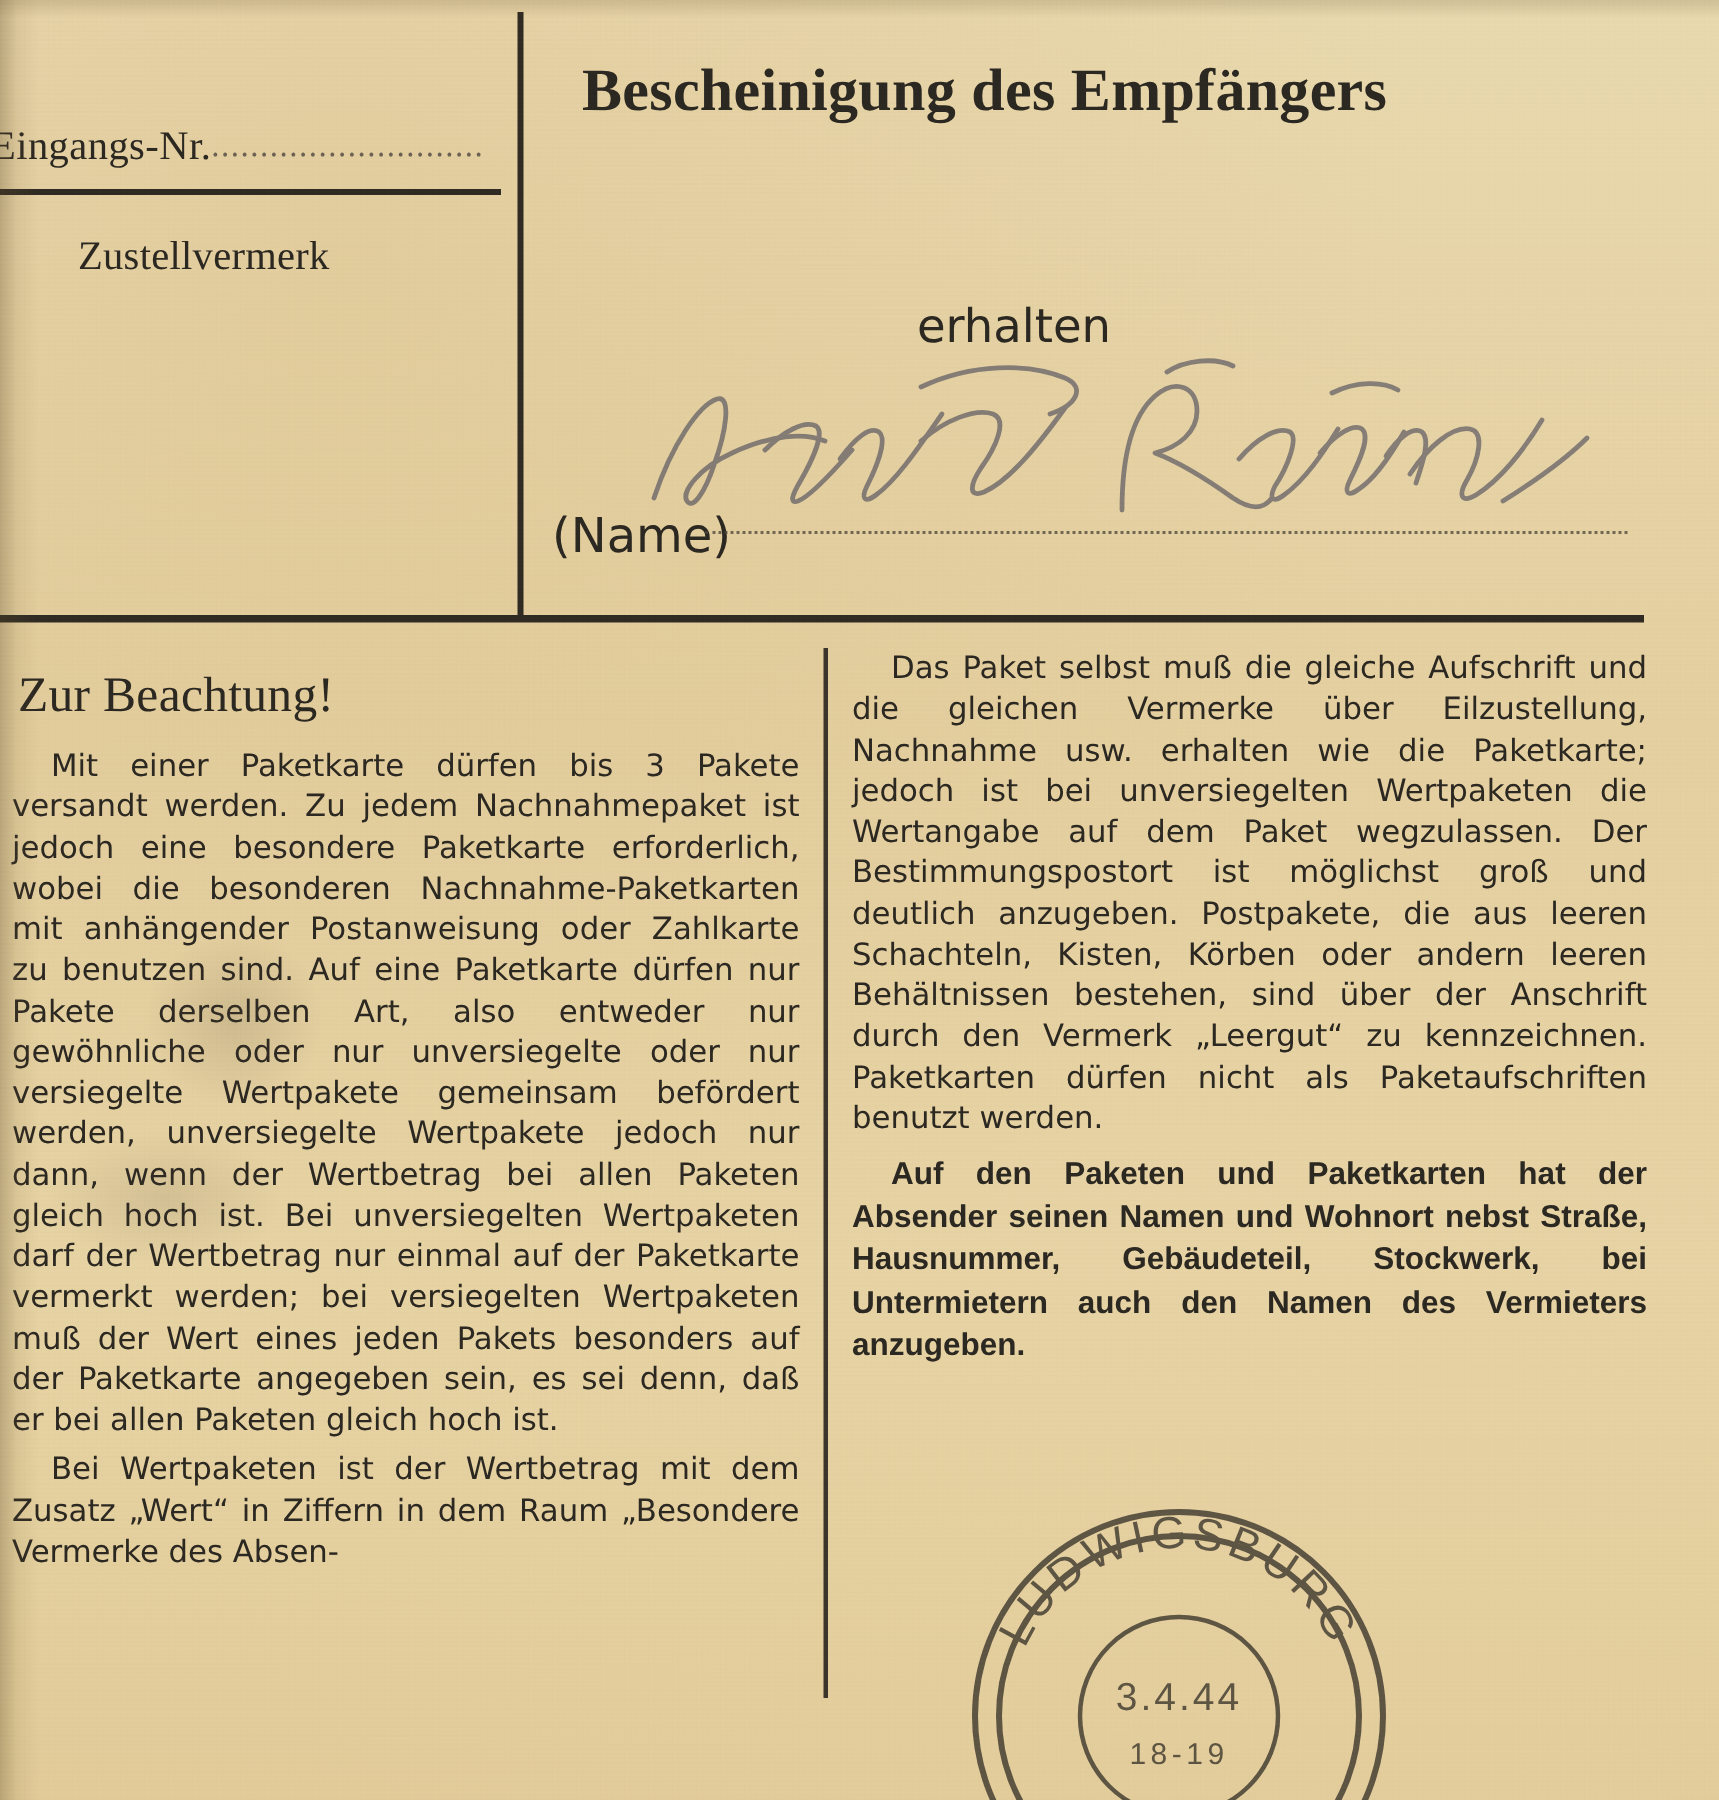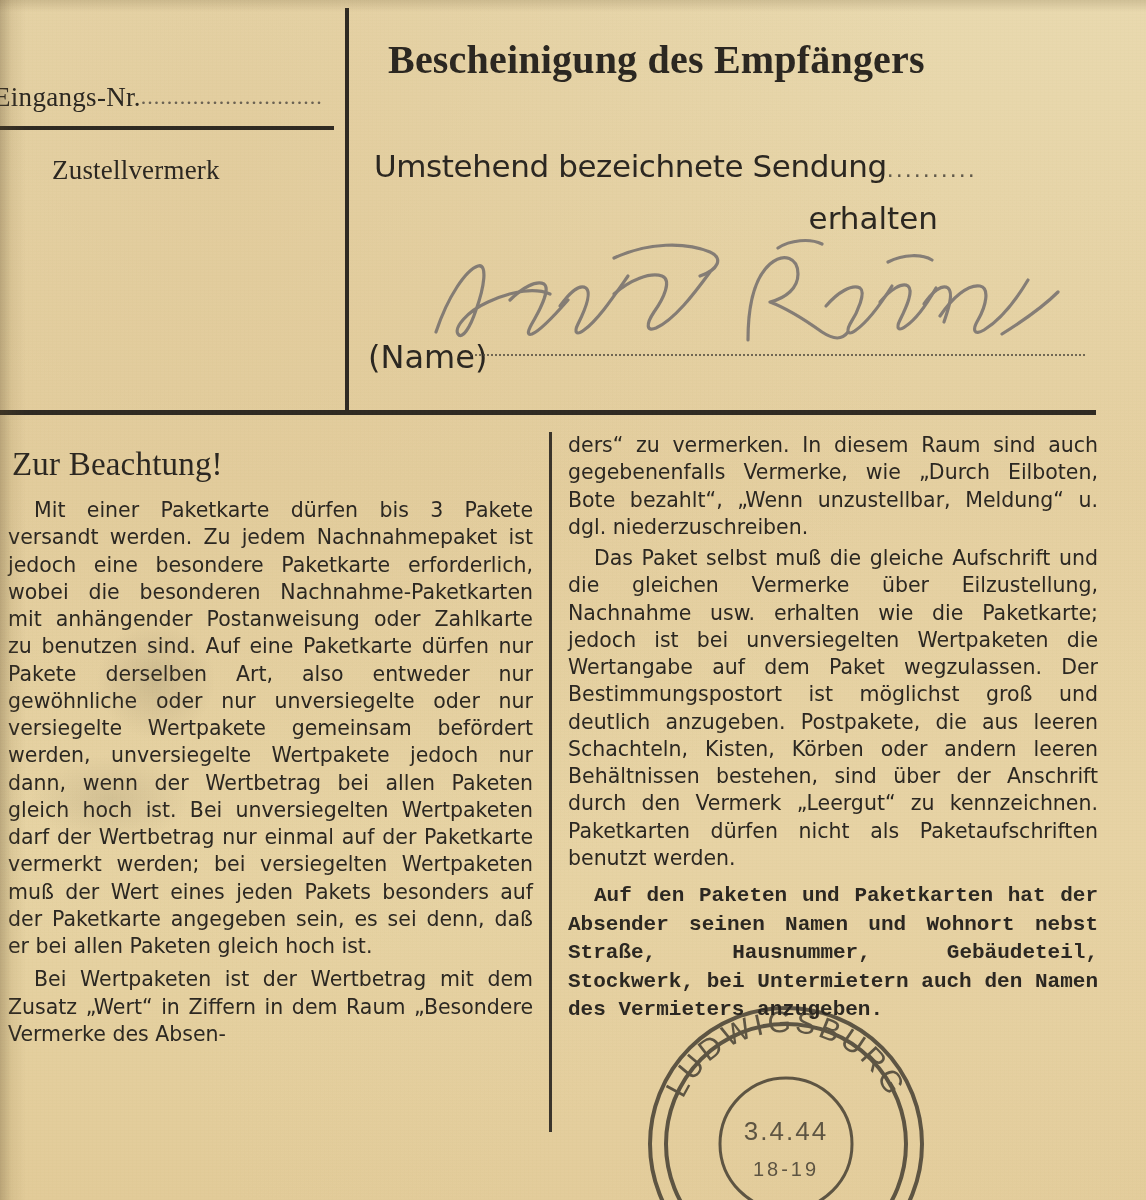--- a/index.html
+++ b/index.html
@@ -116,24 +116,24 @@
     font-family: "DejaVu Sans", sans-serif;
     letter-spacing: -0.4px;
   }
   .line-1 .trail {
     color: #5f5849;
     font-size: 22px;
     letter-spacing: 2px;
   }
   .line-2 {
     position: absolute;
-    left: 378px;
+    left: 396px;
     top: 200px;
     width: 560px;
-    text-align: right;
+    text-align: center;
     font-size: 31px;
     font-family: "DejaVu Sans", sans-serif;
   }
   .name-label {
     position: absolute;
     left: 368px;
     top: 338px;
     font-size: 32px;
     font-family: "DejaVu Sans", sans-serif;
   }
@@ -204,21 +204,21 @@
     line-height: 1.33;
     text-align: justify;
     text-justify: inter-word;
     margin: 0 0 6px 0;
     hyphens: manual;
   }
   .para.indent {
     text-indent: 26px;
   }
   .bold-block {
-    font-family: Liberation Mono, monospace;
+    font-family: Liberation Sans, sans-serif;
     font-size: 21px;
     line-height: 1.36;
     font-weight: bold;
     text-align: justify;
     margin: 10px 0 6px 0;
     text-indent: 26px;
   }
   .para-right {
     font-family: "DejaVu Sans", sans-serif;
     font-size: 20.5px;
@@ -264,23 +264,20 @@
     </div>
 
     <div class="hrule-eingang"></div>
 
     <div class="zustellvermerk">Zustellvermerk</div>
 
     <div class="vrule"></div>
 
     <div class="title-main">Bescheinigung des Empfängers</div>
 
-    <div class="line-1">
-      <span>Umstehend bezeichnete Sendung</span><span class="trail">..........</span>
-    </div>
     <div class="line-2">erhalten</div>
 
     <svg class="signature" viewBox="0 0 660 130">
       <g fill="none" stroke="#4a4a5a" stroke-width="3.2" stroke-linecap="round" stroke-linejoin="round">
         <path d="M18 96 C30 60, 48 34, 60 30 C70 27, 66 52, 58 74 C52 92, 44 104, 40 98 C36 92, 48 76, 70 66 C96 54, 118 52, 132 58"></path>
         <path d="M92 64 C104 52, 118 44, 126 48 C132 52, 124 70, 116 84 C110 94, 108 100, 114 98 C122 95, 136 80, 150 64"></path>
         <path d="M142 70 C152 56, 162 48, 168 52 C174 57, 166 76, 160 88 C156 96, 158 100, 166 94 C180 84, 196 60, 210 40"></path>
         <path d="M196 58 C212 44, 232 36, 244 40 C254 44, 246 62, 236 76 C228 88, 228 96, 238 92 C256 84, 276 58, 292 36"></path>
         <path d="M196 22 C230 6, 268 6, 292 16 C306 22, 300 34, 282 40"></path>
         <path d="M330 104 C330 70, 336 42, 352 28 C366 16, 380 22, 380 38 C380 52, 368 62, 352 66 C368 72, 390 86, 404 96 C416 104, 424 104, 430 96"></path>
@@ -303,21 +300,20 @@
   <div class="notice">
     <div class="col-rule"></div>
 
     <div class="col-left">
       <div class="heading">Zur Beachtung!</div>
       <p class="para indent">Mit einer Paketkarte dürfen bis 3 Pakete versandt werden. Zu jedem Nachnahmepaket ist jedoch eine besondere Paketkarte erforderlich, wobei die besonderen Nachnahme-Paketkarten mit anhängender Postanweisung oder Zahlkarte zu benutzen sind. Auf eine Paketkarte dürfen nur Pakete derselben Art, also entweder nur gewöhnliche oder nur unversiegelte oder nur versiegelte Wertpakete gemeinsam befördert werden, unversiegelte Wertpakete jedoch nur dann, wenn der Wertbetrag bei allen Paketen gleich hoch ist. Bei unversiegelten Wertpaketen darf der Wertbetrag nur einmal auf der Paketkarte vermerkt werden; bei versiegelten Wertpaketen muß der Wert eines jeden Pakets besonders auf der Paketkarte angegeben sein, es sei denn, daß er bei allen Paketen gleich hoch ist.</p>
       <p class="para indent">Bei Wertpaketen ist der Wertbetrag mit dem Zusatz „Wert“ in Ziffern in dem Raum „Besondere Vermerke des Absen-</p>
     </div>
 
     <div class="col-right">
-      <p class="para-right">ders“ zu vermerken. In diesem Raum sind auch gegebenenfalls Vermerke, wie „Durch Eilboten, Bote bezahlt“, „Wenn unzustellbar, Meldung“ u. dgl. niederzuschreiben.</p>
       <p class="para-right" style="text-indent:26px">Das Paket selbst muß die gleiche Aufschrift und die gleichen Vermerke über Eilzustellung, Nachnahme usw. erhalten wie die Paketkarte; jedoch ist bei unversiegelten Wertpaketen die Wertangabe auf dem Paket wegzulassen. Der Bestimmungspostort ist möglichst groß und deutlich anzugeben. Postpakete, die aus leeren Schachteln, Kisten, Körben oder andern leeren Behältnissen bestehen, sind über der Anschrift durch den Vermerk „Leergut“ zu kennzeichnen. Paketkarten dürfen nicht als Paketaufschriften benutzt werden.</p>
       <p class="bold-block">Auf den Paketen und Paketkarten hat der Absender seinen Namen und Wohnort nebst Straße, Hausnummer, Gebäudeteil, Stockwerk, bei Untermietern auch den Namen des Vermieters anzugeben.</p>
     </div>
 
     <svg class="postmark" viewBox="0 0 300 300">
       <defs>
         <path id="arcTop" d="M 38 150 A 112 112 0 0 1 262 150"></path>
         <path id="arcBottom" d="M 52 150 A 98 98 0 0 0 248 150"></path>
       </defs>
       <g fill="none" stroke="#2a2620" stroke-width="4">

